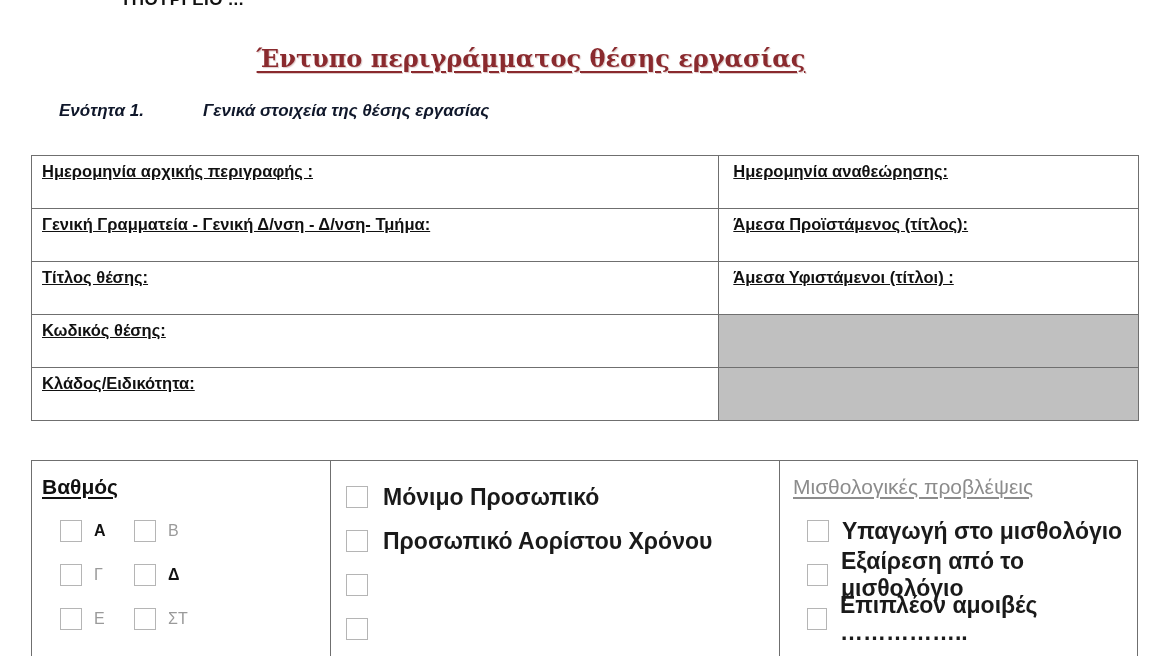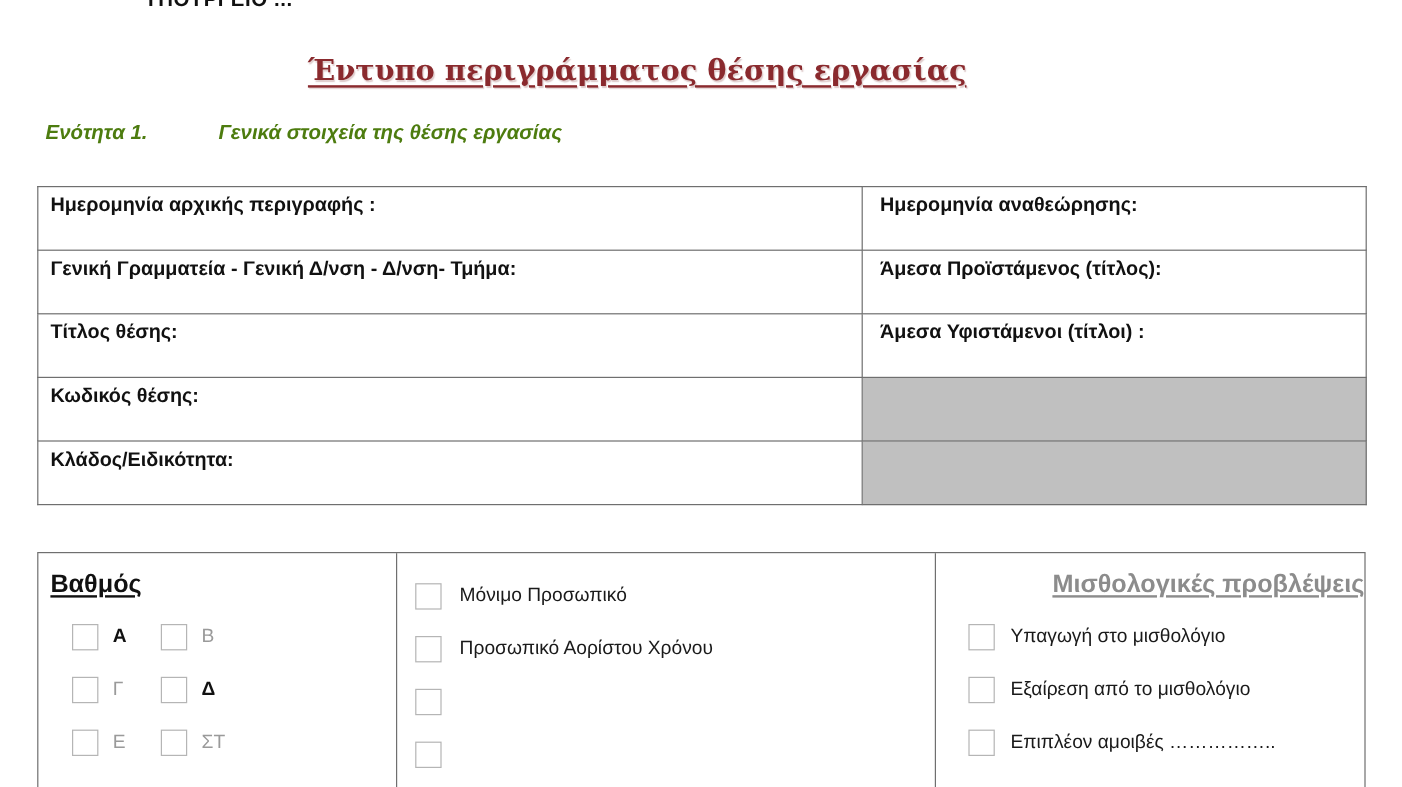--- a/index.html
+++ b/index.html
@@ -36,38 +36,39 @@
       color: #8a2a2e;
       text-shadow: 1px 1px 1px rgba(120,40,40,0.25);
     }
     .doc-title span {
       text-decoration: underline;
       text-decoration-thickness: 2px;
       text-underline-offset: 4px;
     }
     .section-heading {
       position: absolute;
-      left: 38px;
+      left: 59px;
       top: 101px;
       font-size: 17px;
       font-style: italic;
       font-weight: bold;
-      color: #4d7c0f;
+      color: #0f172a;
     }
     .section-heading .num {
       display: inline-block;
       width: 144px;
     }
     
     .top-table {
       position: absolute;
       left: 31px;
       top: 155px;
       width: 1108px;
       border-collapse: collapse;
+      text-decoration: underline;
     }
     .top-table td {
       border: 1.5px solid #6f6f6f;
       height: 53px;
       vertical-align: top;
       padding: 6px 10px 0 10px;
       font-size: 16.5px;
       font-weight: bold;
       box-sizing: border-box;
     }
@@ -98,21 +99,21 @@
     .col-title {
       font-size: 21px;
       font-weight: bold;
       text-decoration: underline;
       text-decoration-thickness: 2px;
       text-underline-offset: 3px;
       margin-bottom: 12px;
       height: 22px;
     }
     .col-rel .col-title { padding-left: 12px; }
-    .col-sal .col-title { color: #8c8c8c; font-weight: bold; text-decoration-color: #8c8c8c; padding-left: 3px; text-align: right; }
+    .col-sal .col-title { color: #8c8c8c; font-weight: normal; text-decoration-color: #8c8c8c; padding-left: 3px; }
 
     .cb {
       display: inline-block;
       width: 22px;
       height: 22px;
       border: 1.5px solid #b5b5b5;
       box-sizing: border-box;
       background: #ffffff;
       vertical-align: middle;
     }
@@ -135,22 +136,23 @@
     .grade-item .lbl.bold { font-weight: bold; color: #111; }
     .grade-item .lbl.grey { color: #9a9a9a; }
 
     .opt-row {
       height: 44px;
       display: flex;
       align-items: center;
     }
     .opt-row .txt {
       margin-left: 15px;
-      font-size: 16px;
+      font-size: 23px;
       color: #1a1a1a;
+      font-weight: bold;
     }
     .col-sal .opt-row { padding-left: 17px; }
     .col-sal .opt-row .txt { margin-left: 13px; }
   </style>
 </head>
 <body>
 
 <div class="ministry">ΥΠΟΥΡΓΕΙΟ ...</div>
 
 <div class="doc-title">

